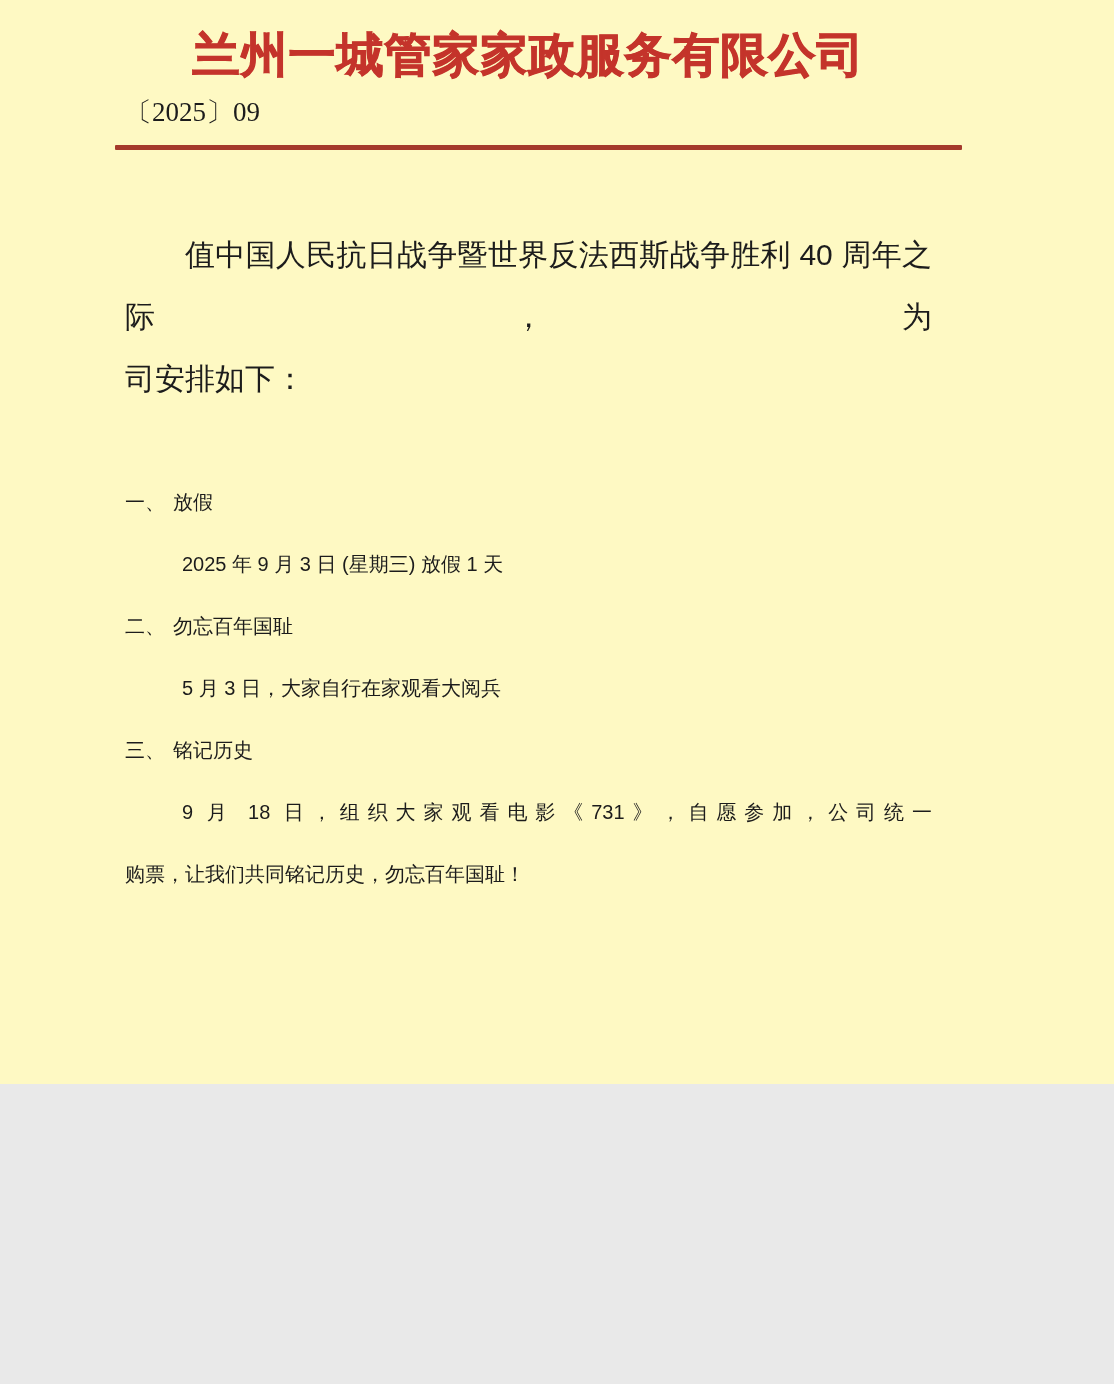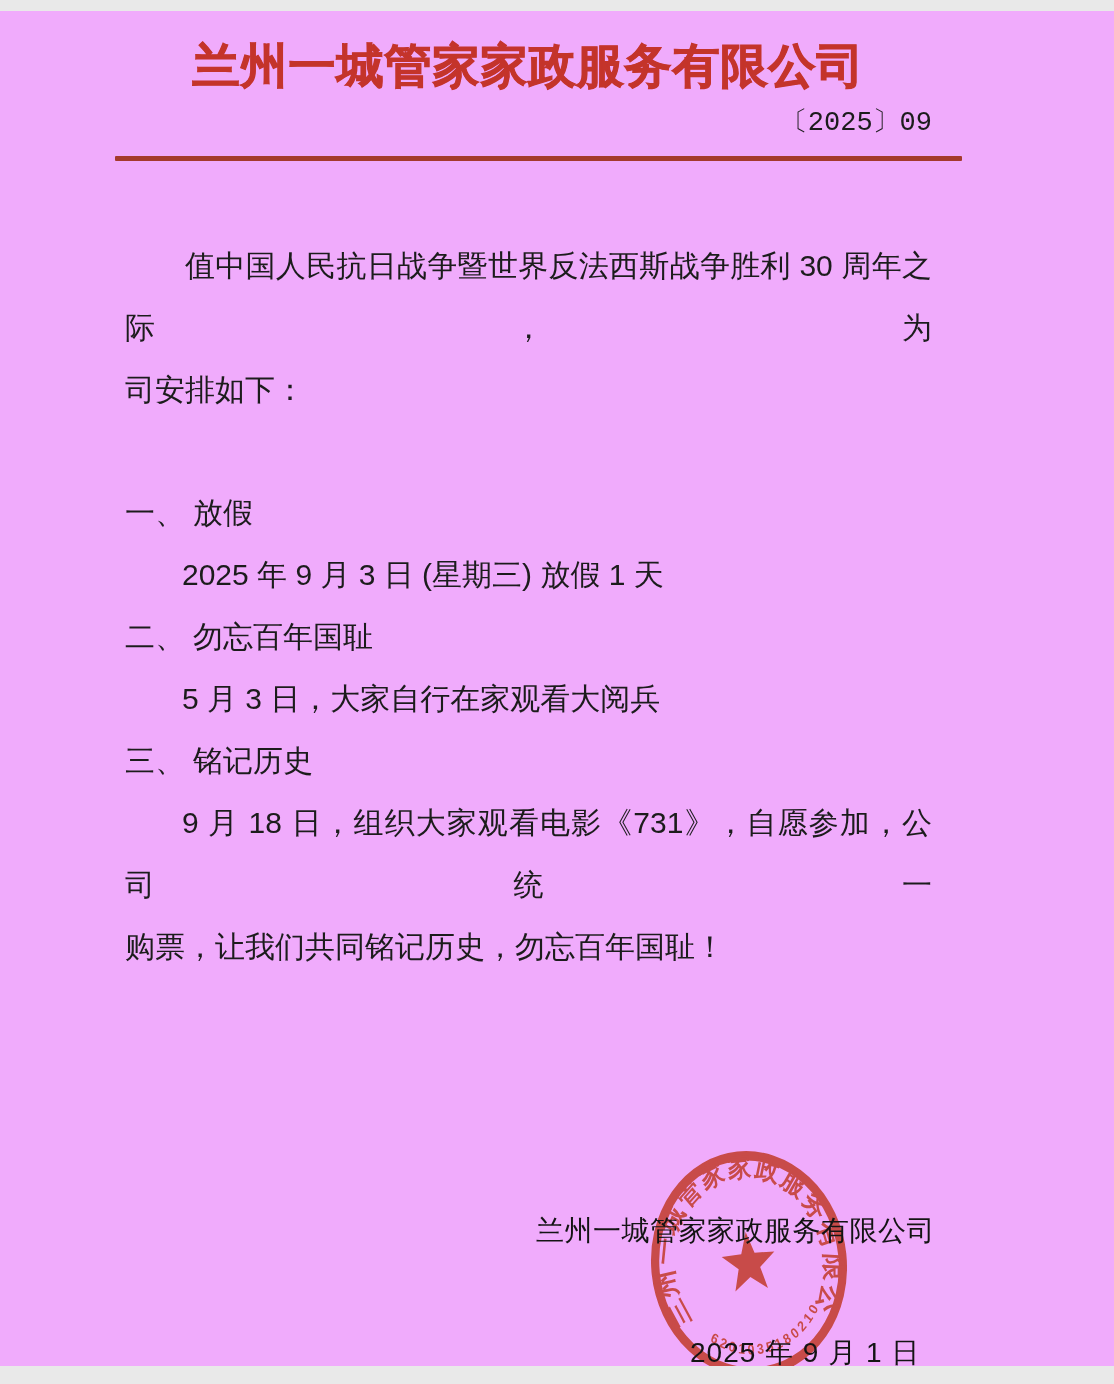--- a/index.html
+++ b/index.html
@@ -1,48 +1,48 @@
 <!DOCTYPE html>
 <html><head>
 <meta charset="utf-8">
 <style>
   * { margin:0; padding:0; box-sizing:border-box; }
   html,body { background:#e9e9e9; }
   body { font-family:"Liberation Sans","DejaVu Sans",sans-serif; }
   .page {
-    position:relative; width:1114px; height:1355px;
-    background:#f0abfc; overflow:hidden; margin:11px auto;
+    position:relative; width:1114px; height:1084px;
+    background:#fef9c3; overflow:hidden; margin:0 auto;
     color:#1c1c1c;
   }
   .doc { position:absolute; left:125px; top:0; width:807px; }
 
   .title {
     margin-top:26px; text-align:center;
     font-size:47px; line-height:58px; font-weight:bold;
     color:#c4342b; letter-spacing:1px;
     -webkit-text-stroke:1px #c4342b;
   }
   .docno {
-    margin-top:12px; text-align:right;
+    margin-top:12px; text-align:left;
     font-size:27px; line-height:32px; color:#1c1c1c;
-    font-family:Liberation Mono, monospace;
+    font-family:Liberation Serif, serif;
   }
   .redline {
     margin-top:17px; margin-left:-10px;
     width:847px; height:5px; background:#a43a2c; border-radius:1px;
   }
 
   .greeting {
     margin-top:76px; font-size:30px; line-height:37px;
   }
   .intro { margin-top:74px; font-size:30px; line-height:62px; }
   .jline { text-align:justify; text-align-last:justify; }
   .indent2 { text-indent:2em; }
 
-  .items { margin-top:61px; font-size:30px; line-height:62px; }
+  .items { margin-top:61px; font-size:20px; line-height:62px; }
   .item-head .no { margin-right:8px; }
   .subline { padding-left:57px; }
   .cont-first { text-indent:57px; }
 
   .footer-company {
     position:absolute; left:536px; top:1202px;
     font-size:28px; line-height:36px; letter-spacing:0.5px;
     color:#141414; z-index:3; white-space:nowrap;
   }
   .footer-date {
@@ -63,21 +63,21 @@
 
 <div class="page">
   <div class="doc">
 
     <div class="title">兰州一城管家家政服务有限公司</div>
     <div class="docno">〔2025〕09</div>
     <div class="redline"></div>
 
 
     <div class="intro">
-      <div class="jline indent2">值中国人民抗日战争暨世界反法西斯战争胜利 30 周年之际，为</div>
+      <div class="jline indent2">值中国人民抗日战争暨世界反法西斯战争胜利 40 周年之际，为</div>
       <div>司安排如下：</div>
     </div>
 
     <div class="items">
 
       <div class="item-head">
         <span class="no">一、</span><span>放假</span>
       </div>
       <div class="subline">2025 年 9 月 3 日 (星期三) 放假 1 天</div>
 

